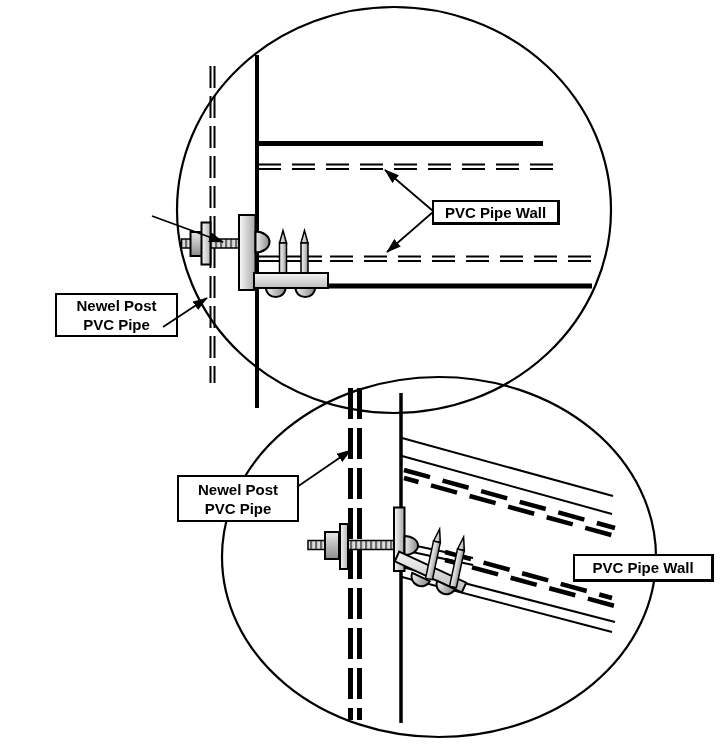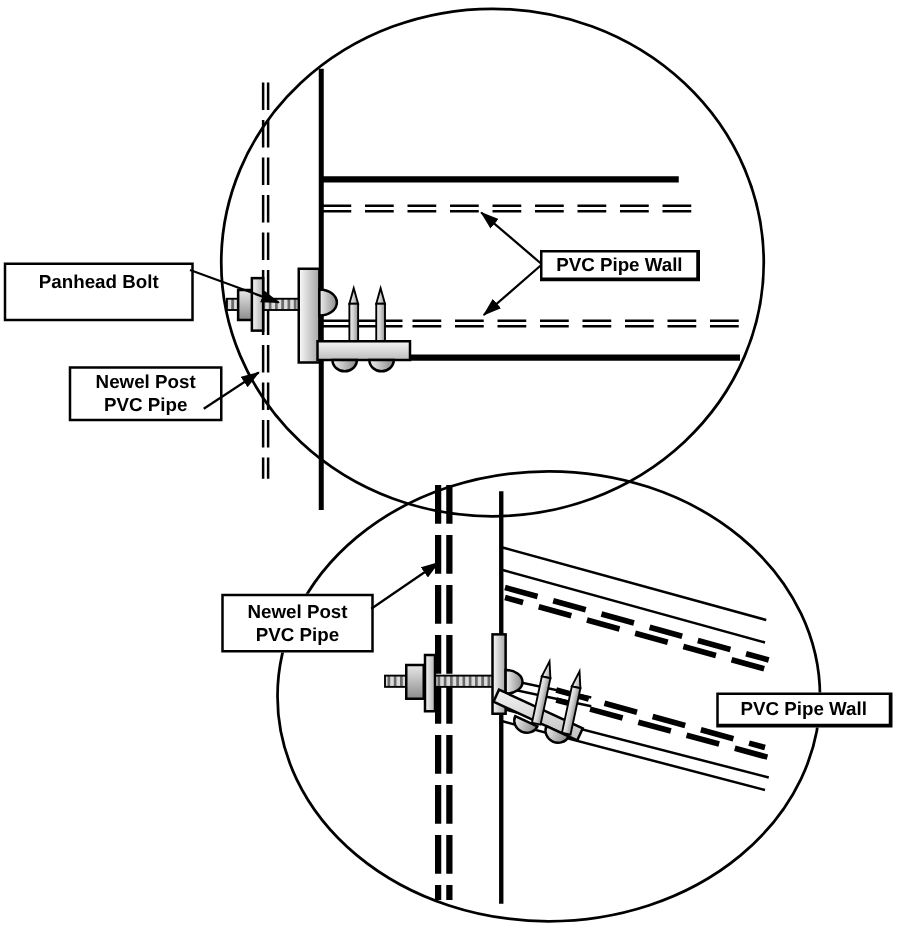--- a/index.html
+++ b/index.html
@@ -152,23 +152,20 @@
         <g fill="url(#screwG)" stroke-width="1.5" transform="rotate(12 453 587)">
           <polygon points="453,536 449.5,549 456.5,549"></polygon>
           <rect x="449.5" y="549" width="7" height="38"></rect>
         </g>
         <path transform="rotate(25 421 577)" d="M411.3 577 a9.7 9 0 0 0 19.5 0 z" fill="url(#domeG)" stroke-width="2"></path>
         <path transform="rotate(25 446 585)" d="M436.3 585 a9.7 9 0 0 0 19.5 0 z" fill="url(#domeG)" stroke-width="2"></path>
       </g>
     </g>
   </svg>
 
-  <div id="lbl-panhead" class="label">
-    <span>Panhead Bolt</span>
-  </div>
 
   <div id="lbl-newel-top" class="label flexc">
     <span>Newel Post</span>
     <span>PVC Pipe</span>
   </div>
 
   <div id="lbl-pvc-top" class="label flexc">
     <span>PVC Pipe Wall</span>
   </div>
 

